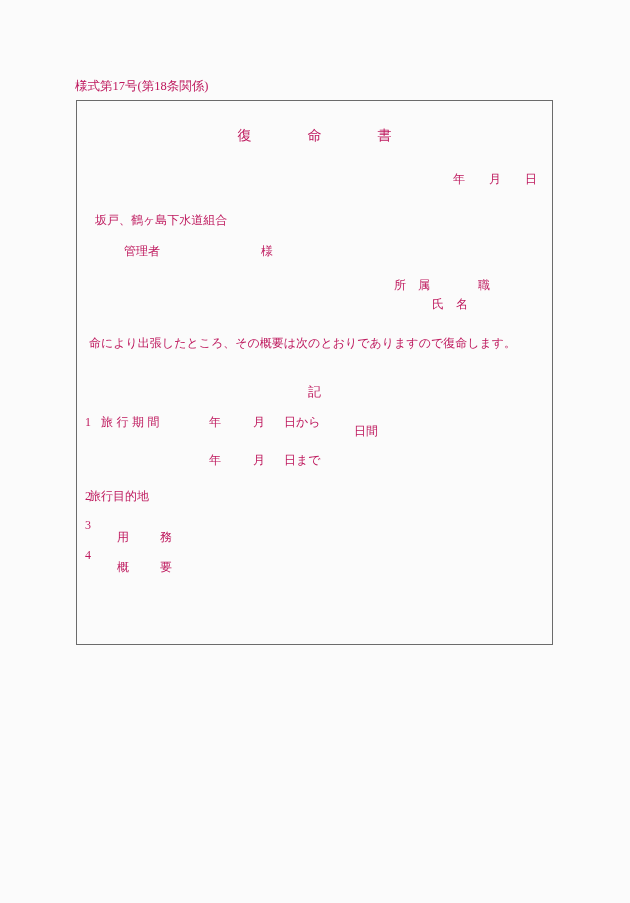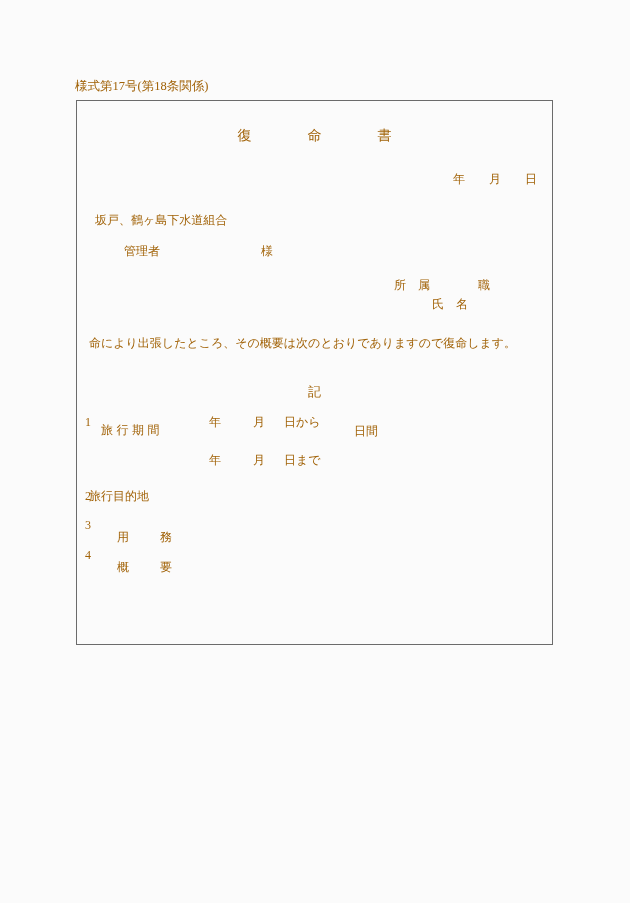--- a/index.html
+++ b/index.html
@@ -6,21 +6,21 @@
     margin: 0;
     padding: 0;
     background: #fbfbfb;
   }
   .page {
     position: relative;
     width: 630px;
     height: 903px;
     background: #fbfbfb;
     font-family: "Liberation Serif", "DejaVu Serif", serif;
-    color: #a16207;
+    color: #be185d;
     overflow: hidden;
   }
   .txt {
     position: absolute;
     font-size: 12px;
     line-height: 1;
     white-space: pre;
   }
   .form-number {
     position: absolute;
@@ -61,21 +61,21 @@
   .record-marker {
     position: absolute;
     top: 284px;
     left: 0;
     right: 0;
     text-align: center;
     font-size: 13px;
     line-height: 1;
   }
   .i1-num   { left: 8px;   top: 315px; }
-  .i1-label { left: 24px;  top: 315px; letter-spacing: 3.5px; margin-top: 8px; }
+  .i1-label { left: 24px;  top: 315px; letter-spacing: 3.5px; }
   .i1-y1    { left: 132px; top: 315px; }
   .i1-m1    { left: 176px; top: 315px; }
   .i1-d1    { left: 207px; top: 315px; }
   .i1-dur   { left: 277px; top: 324px; text-align: right; }
   .i1-y2    { left: 132px; top: 353px; }
   .i1-m2    { left: 176px; top: 353px; }
   .i1-d2    { left: 207px; top: 353px; }
   .i2-num   { left: 8px;   top: 389px; }
   .i2-label { left: 12px;  top: 389px; }
   .i3-num   { left: 8px;   top: 418px; }

